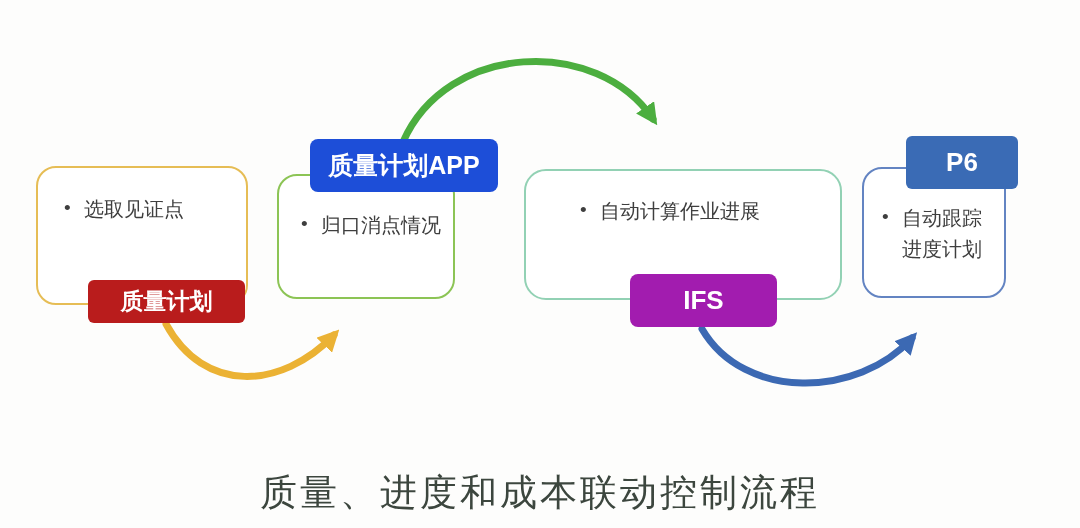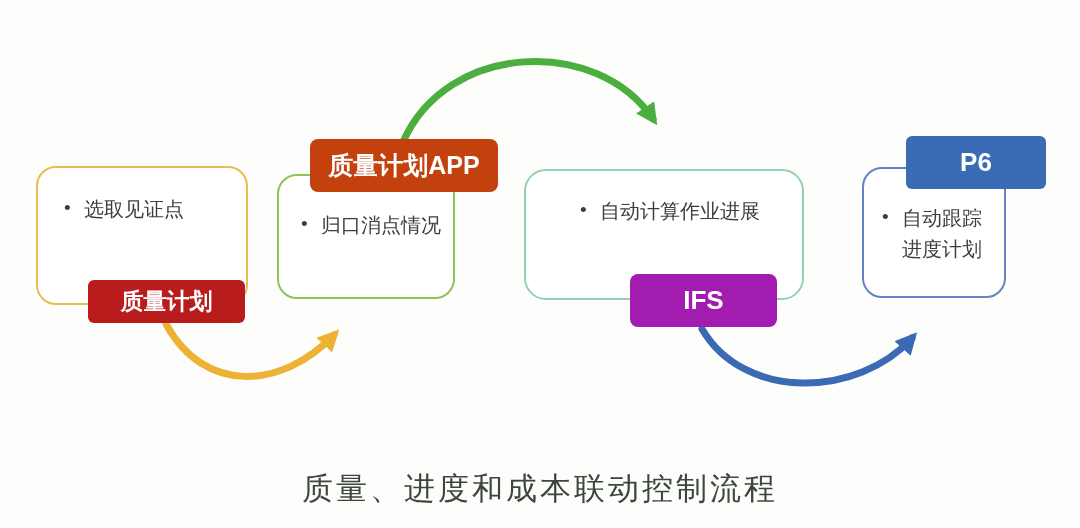--- a/index.html
+++ b/index.html
@@ -41,34 +41,34 @@
   .tag {
     position:absolute;
     display:flex; align-items:center; justify-content:center;
     color:#ffffff;
     font-weight:bold;
     z-index:3;
     box-sizing:border-box;
   }
   #card-quality-plan { left:36px;  top:166px; width:212px; height:139px; border-radius:20px; border-color:#e6bd55; padding:26px 12px 0 20px; }
   #card-quality-app  { left:277px; top:174px; width:178px; height:125px; border-radius:20px; border-color:#8cc455; padding:34px 10px 0 16px; }
-  #card-ifs          { left:524px; top:169px; width:280px; height:131px; border-radius:22px; border-color:#92d1b4; padding:25px 10px 0 48px; }
+  #card-ifs          { left:524px; top:169px; width:318px; height:131px; border-radius:22px; border-color:#92d1b4; padding:25px 10px 0 48px; }
   #card-p6           { left:862px; top:167px; width:144px; height:131px; border-radius:20px; border-color:#6384c2; padding:34px 16px 0 12px; }
   #card-quality-app li { margin-bottom:13px; }
   #card-ifs li        { margin-bottom:11px; }
   #tag-quality-plan { left:88px;  top:280px; width:157px; height:43px; background:#b91c1c; font-size:23px; border-radius:6px; }
-  #tag-quality-app  { left:310px; top:139px; width:188px; height:53px; background:#c2410c; font-size:25px; border-radius:8px; }
+  #tag-quality-app  { left:310px; top:139px; width:188px; height:53px; background:#1d4ed8; font-size:25px; border-radius:8px; }
   #tag-ifs          { left:630px; top:274px; width:147px; height:53px; background:#a21caf; font-size:26px; border-radius:8px; }
-  #tag-p6           { left:906px; top:136px; width:140px; height:53px; background:#3a6bb5; font-size:26px; border-radius:6px; }
+  #tag-p6           { left:906px; top:136px; width:112px; height:53px; background:#3a6bb5; font-size:26px; border-radius:6px; }
   .diagram-title {
     position:absolute;
     left:0; right:0; top:468px;
     text-align:center;
     font-family:"DejaVu Serif","Liberation Serif",serif;
-    font-size:31px;
+    font-size:37px;
     letter-spacing:3px;
     color:#3c463e;
     z-index:1;
   }
 </style>
 </head>
 <body>
 
 <div class="stage">
 

